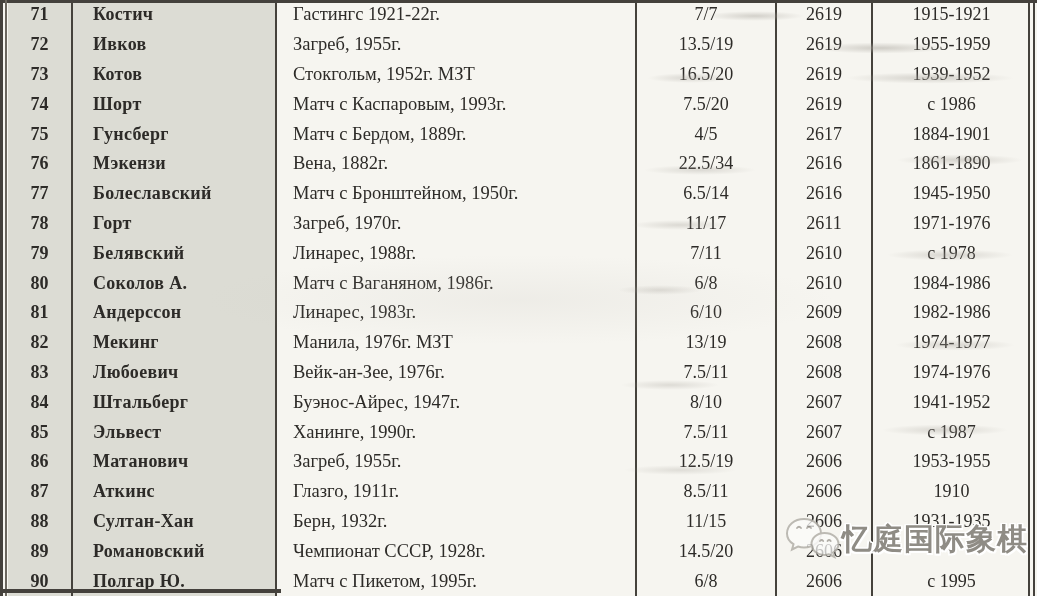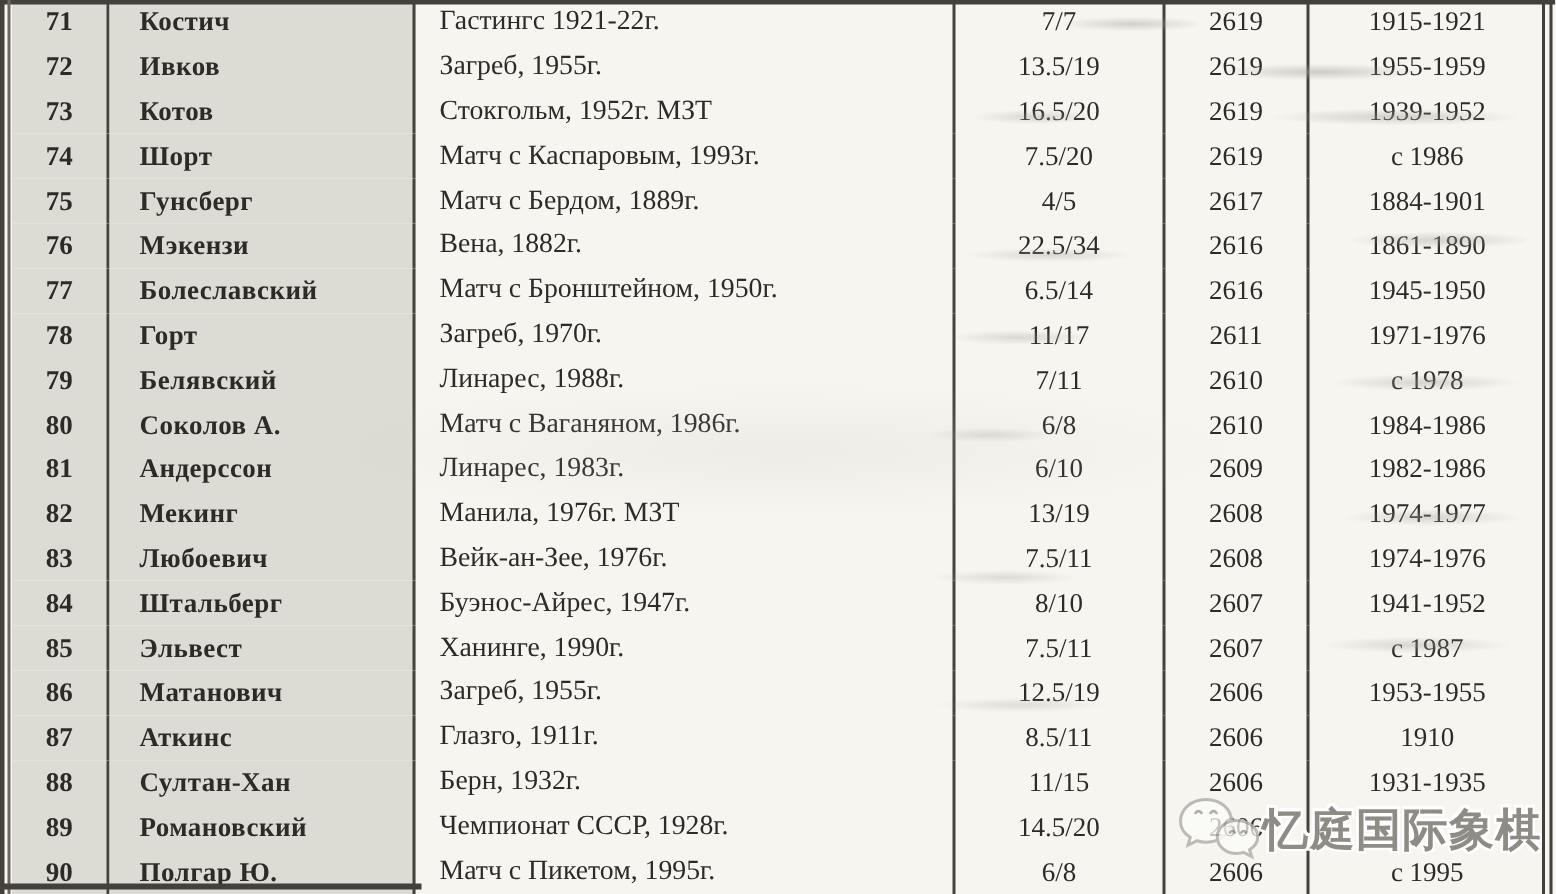--- a/index.html
+++ b/index.html
@@ -51,21 +51,21 @@
   
   .border-top{position:absolute;left:0;top:0;width:1037px;height:3px;background:#44413c;z-index:2;}
   .vline{position:absolute;top:0;height:596px;background:#44413c;z-index:2;}
   .v-left-outer{left:0;width:2.5px;}
   .v-left-inner{left:5px;width:1.5px;background:#6b675f;}
   .v-right-inner{left:1028px;width:2px;}
   .v-right-outer{left:1032.5px;width:2.5px;}
   .border-bottom-left{position:absolute;left:0;top:589px;width:281px;height:3.5px;background:#44413c;z-index:2;}
   
   .watermark{
-    position:absolute;left:784px;top:530px;z-index:4;
+    position:absolute;left:784px;top:516px;z-index:4;
     display:flex;align-items:center;
     pointer-events:none;
   }
   .wm-icon{display:inline-block;width:58px;height:46px;flex:none;opacity:.85;}
   .wm-text{
     font-family:"DejaVu Sans", sans-serif;
     font-size:30px;font-weight:bold;letter-spacing:1px;
     color:#8f8c85;
     text-shadow:
       -1.5px -1.5px 0 #ffffff, 1.5px -1.5px 0 #ffffff,

